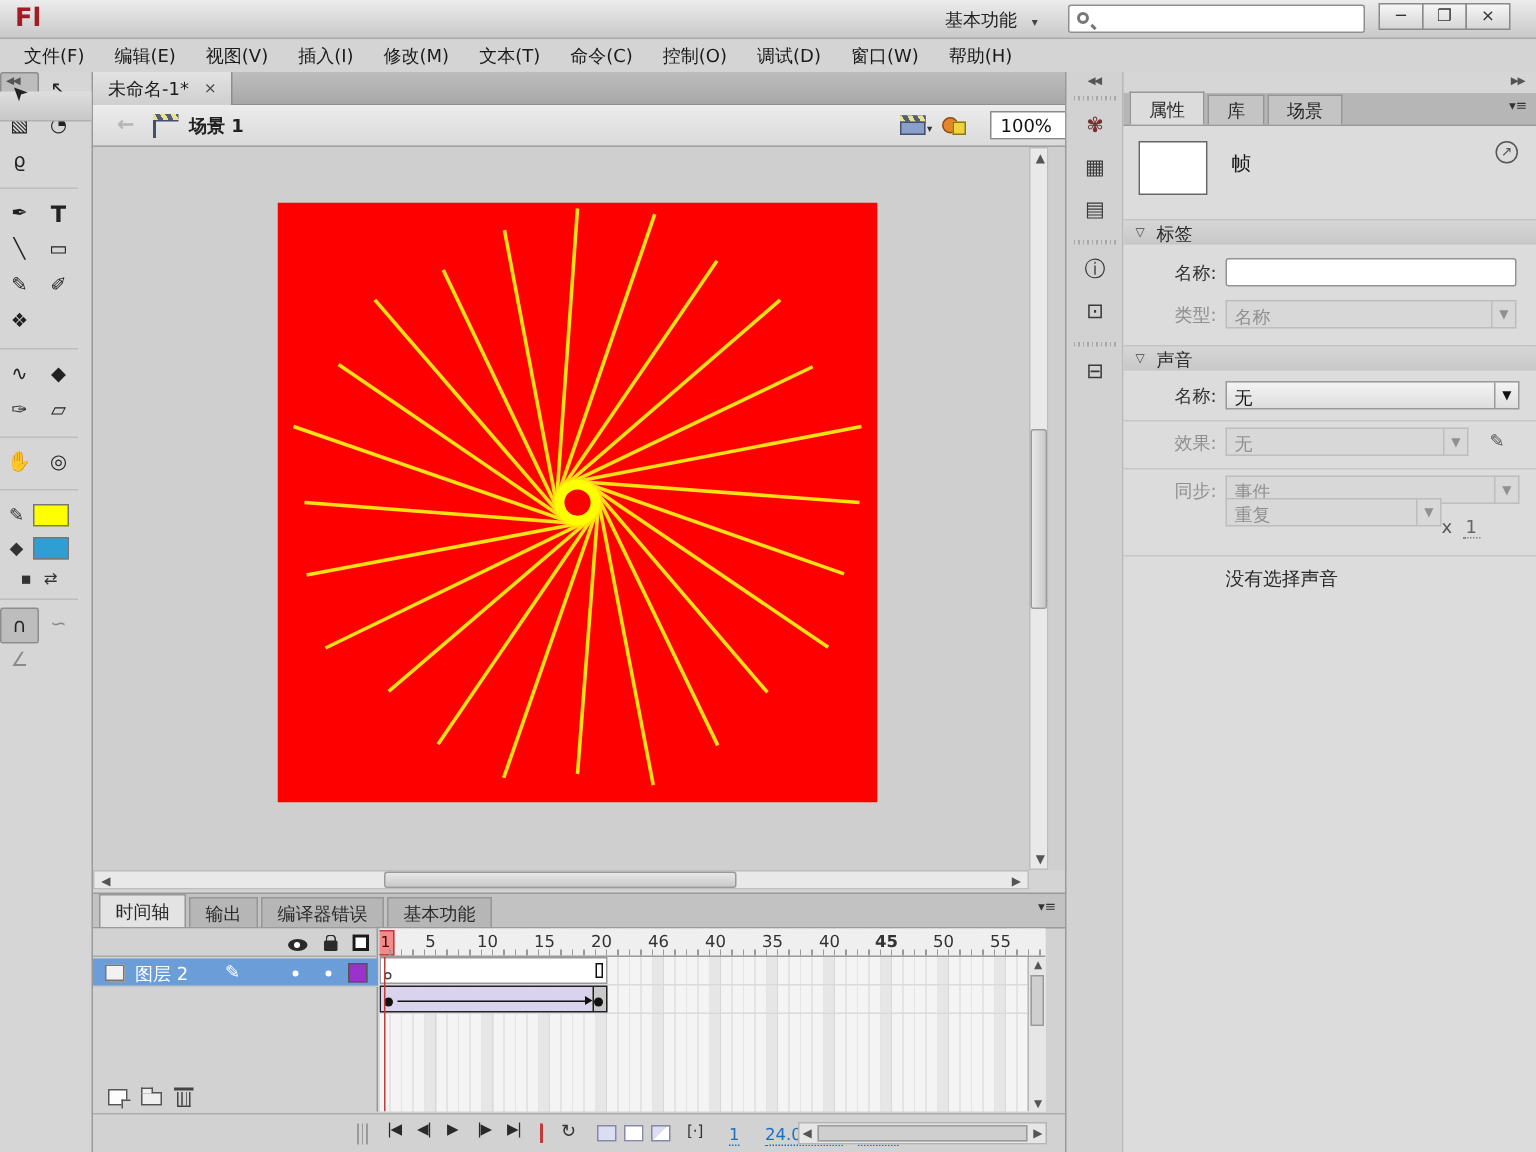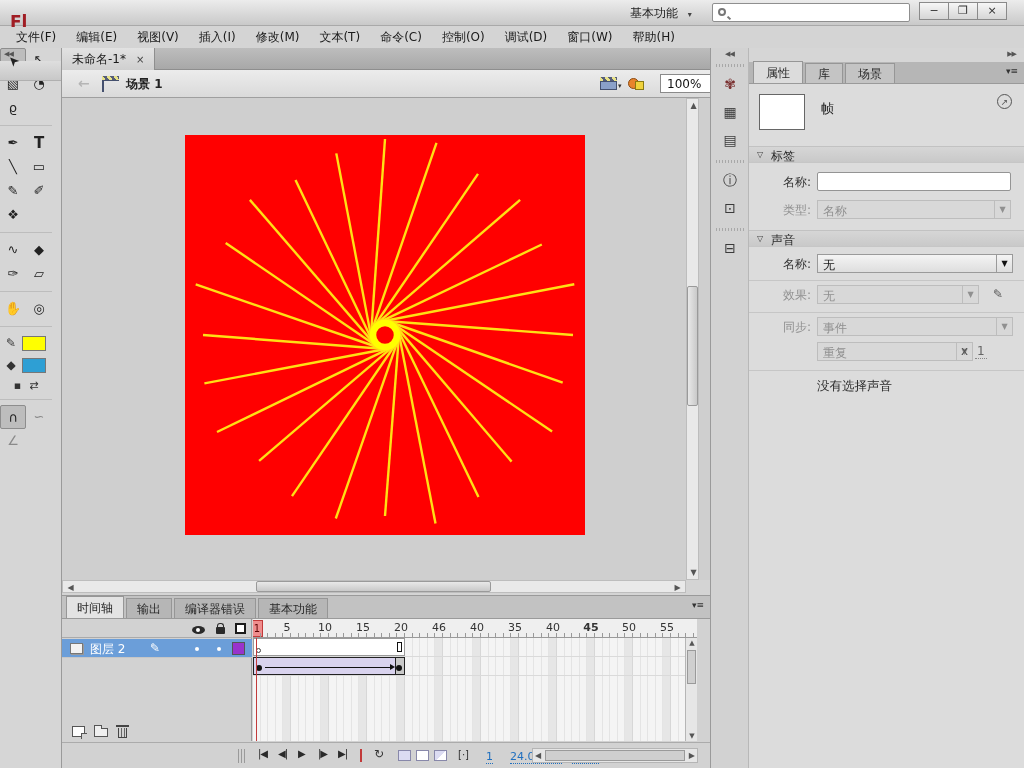--- a/index.html
+++ b/index.html
@@ -4,21 +4,21 @@
 <style>
   * { margin:0; padding:0; box-sizing:border-box; }
   html,body { width:1024px; height:768px; overflow:hidden; }
   body { font-family:"DejaVu Sans","Liberation Sans",sans-serif; font-size:12px; color:#222;
          background:#d4d4d4; position:relative; }
   .ab { position:absolute; }
 
   
   .titlebar { left:0; top:0; width:1024px; height:26px;
     background:linear-gradient(#ececec,#c9c9c9); border-bottom:1px solid #a9a9a9; }
-  .fl-logo { left:10px; top:12px; font-size:17px; font-weight:bold; color:#a01d24; letter-spacing:0px; }
+  .fl-logo { left:10px; top:2px; font-size:17px; font-weight:bold; color:#a01d24; letter-spacing:0px; }
   .workspace-btn { left:630px; top:5px; color:#222; cursor:default; }
   .workspace-btn .carat { font-size:8px; color:#444; margin-left:6px; }
   .searchbox { left:712px; top:3px; width:198px; height:19px; background:#fff;
     border:1px solid #8f8f8f; border-radius:2px; }
   .mag { position:absolute; left:5px; top:4px; width:8px; height:8px;
     border:2px solid #777; border-radius:50%; }
   .mag::after { content:""; position:absolute; left:7px; top:7px; width:4px; height:2px;
     background:#777; transform:rotate(45deg); }
   .winbtns { left:920px; top:2px; display:flex; }
   .winbtn { width:30px; height:18px; border:1px solid #8a8a8a; background:linear-gradient(#f6f6f6,#d6d6d6);
@@ -500,21 +500,21 @@
       <span class="val">无</span>
       <span class="arw">▼</span>
     </span>
     <span class="editpencil" style="left:238px;top:201px;">✎</span>
     <span class="hr" style="top:228px;"></span>
     <span class="plabel" style="top:235px;color:#909090;">同步:</span>
     <span class="dd disabled" style="left:68px;top:233px;width:196px;">
       <span class="val">事件</span>
       <span class="arw">▼</span>
     </span>
-    <span class="dd disabled" style="left:68px;top:258px;width:156px;">
+    <span class="dd disabled" style="left:68px;top:248px;width:144px;">
       <span class="val">重复</span>
       <span class="arw">▼</span>
     </span>
     <span class="loopx" style="left:212px;top:260px;">x</span>
     <span class="loopn" style="left:226px;top:260px;">1</span>
     <span class="hr" style="top:286px;"></span>
     <span class="sound-status" style="left:68px;top:294px;">没有选择声音</span>
   </div>
 </div>
 

